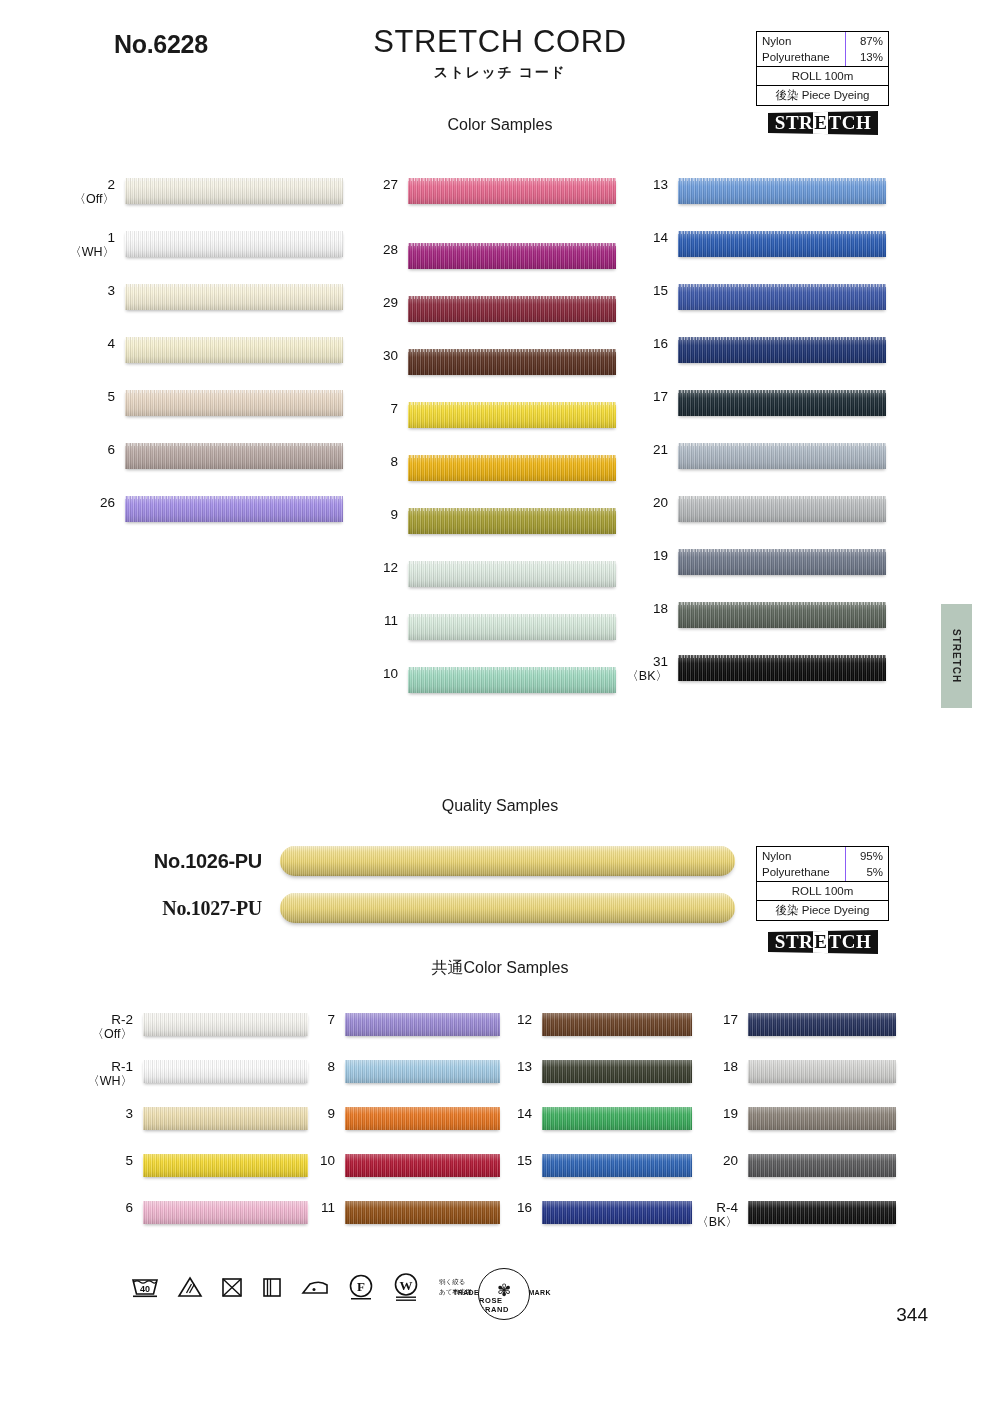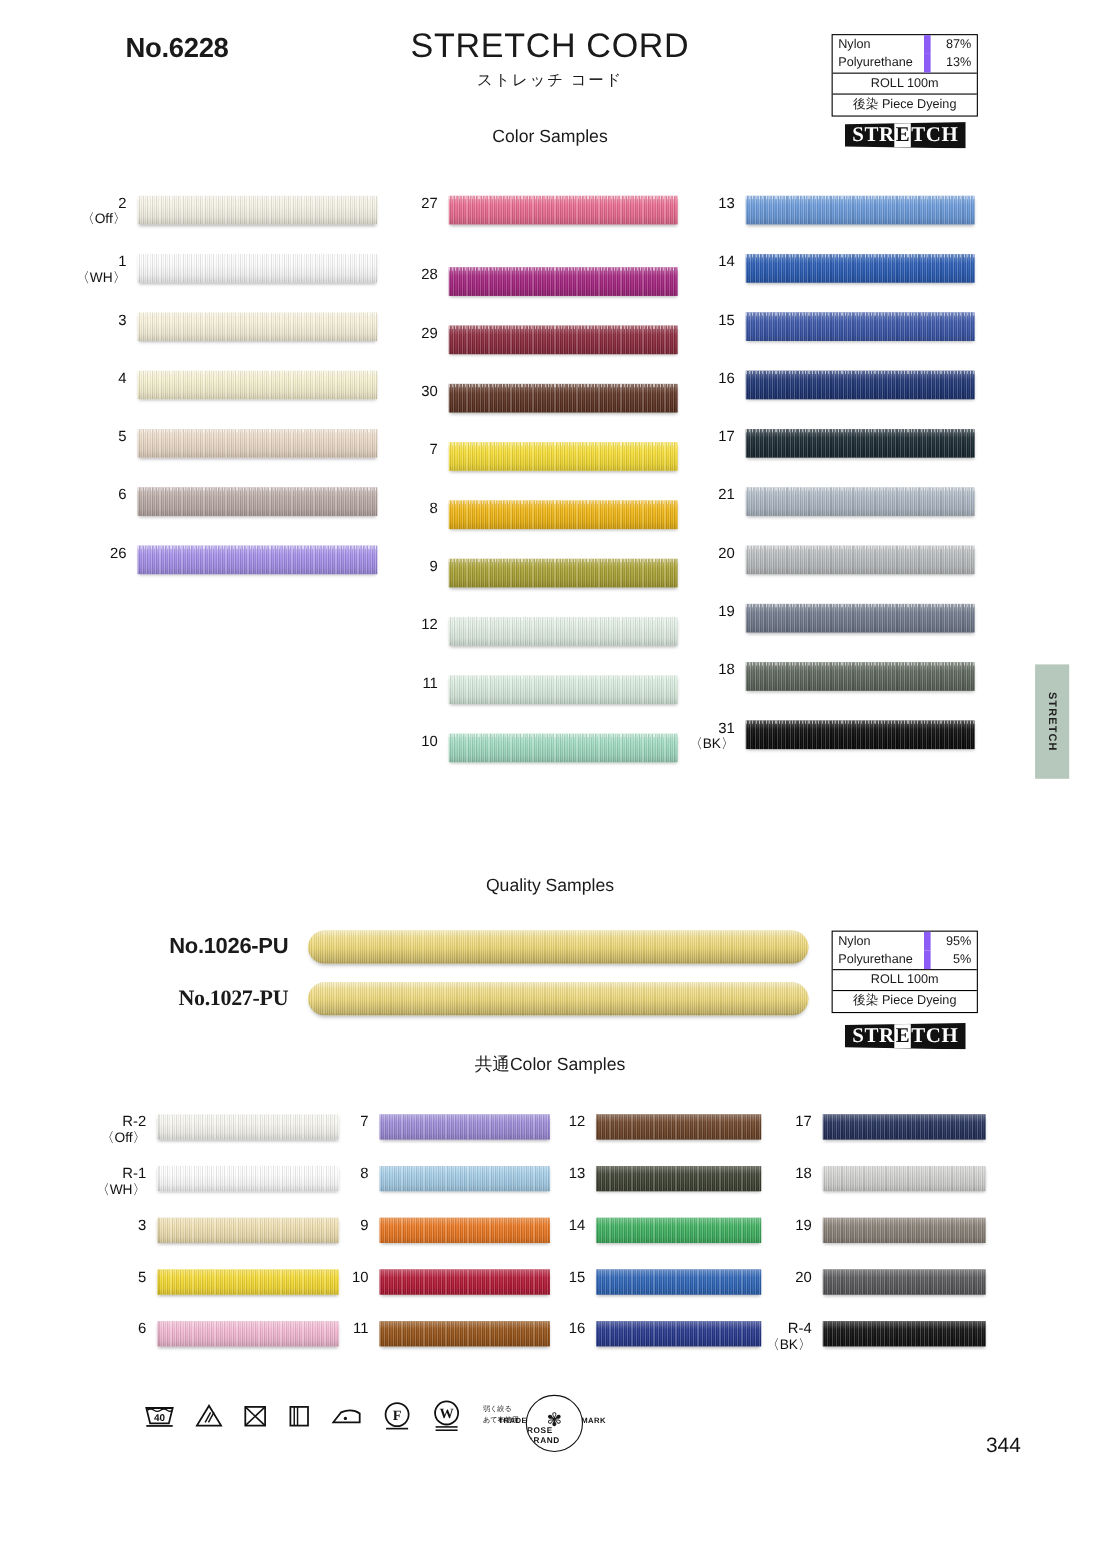--- a/index.html
+++ b/index.html
@@ -12,42 +12,42 @@
     overflow:hidden;
   }
 
   
   #product-code {
     position:absolute; left:114px; top:30px;
     font-size:25px; font-weight:700; letter-spacing:-0.3px;
   }
   #title-block { position:absolute; left:0; top:24px; width:1000px; text-align:center; }
   #main-title { font-size:31px; font-weight:400; letter-spacing:0.6px; }
-  #sub-title  { font-size:14px; letter-spacing:1.6px; margin-top:4px; }
+  #sub-title  { font-size:14px; letter-spacing:1.6px; margin-top:4px;font-weight:bold; }
 
   .section-heading {
     position:absolute; width:1000px; left:0; text-align:center;
     font-size:16px; font-weight:400;
   }
   #heading-color-samples  { top:116px; }
   #heading-quality        { top:797px;text-align:center; }
   #heading-common         { top:958px; }
 
   
   .spec-table {
     position:absolute; border:1px solid #000; background:#fff;
     font-size:11.5px; line-height:1.25;
   }
   .spec-table .srow { display:flex; border-bottom:1px solid #000; }
   .spec-table .srow:last-child { border-bottom:none; }
   .spec-table .fiber-wrap { flex-direction:column; }
   .spec-table .fiber { display:flex; }
   .spec-table .fiber:first-child .fname,
   .spec-table .fiber:first-child .fpct { padding-top:2px; }
-  .fname { flex:1; padding:1px 5px; border-right:6px solid #8b5cf6; white-space:nowrap; }
+  .fname { flex:1; padding:1px 5px; border-right:1px solid #8b5cf6; white-space:nowrap; }
   .fpct  { width:42px; padding:1px 5px; text-align:right; }
   .wide  { width:100%; padding:2px 5px; text-align:center; white-space:nowrap; }
 
   #spec-table-main   { left:756px; top:31px;  width:133px; }
   #spec-table-quality{ left:756px; top:846px; width:133px; }
 
   
   .stretch-badge {
     position:absolute; width:110px; height:24px;
     background:#111; color:#fff;

